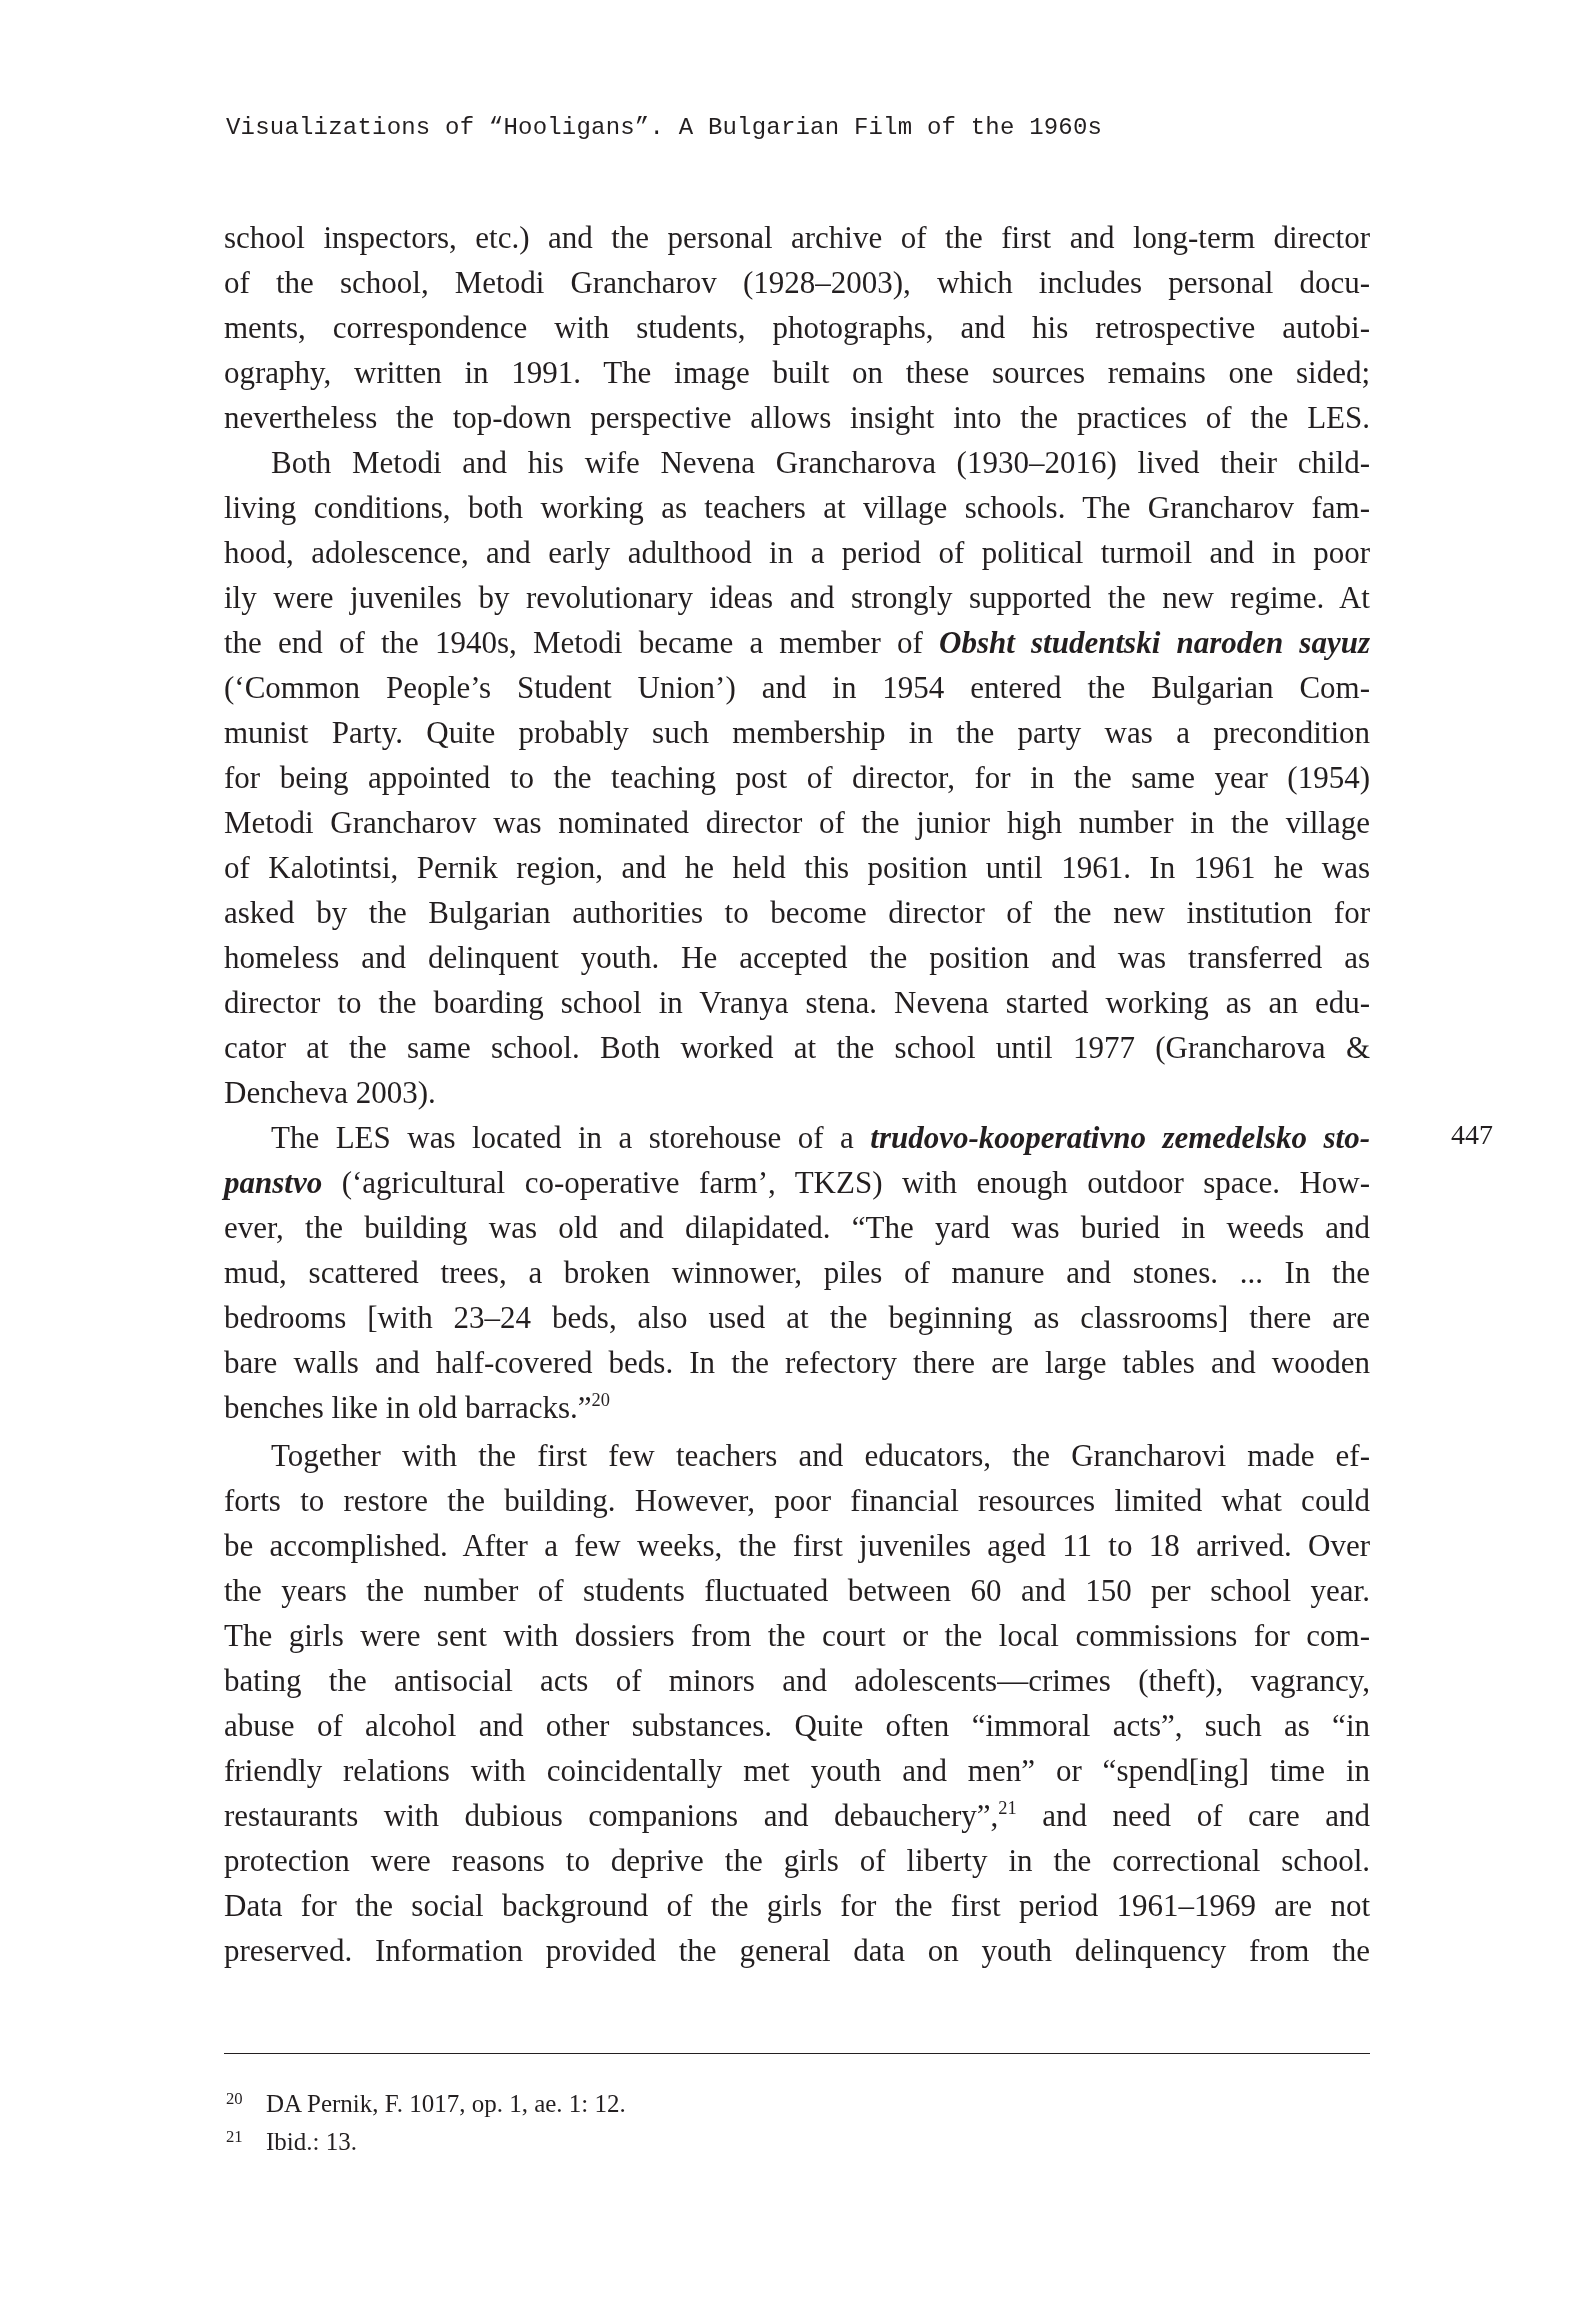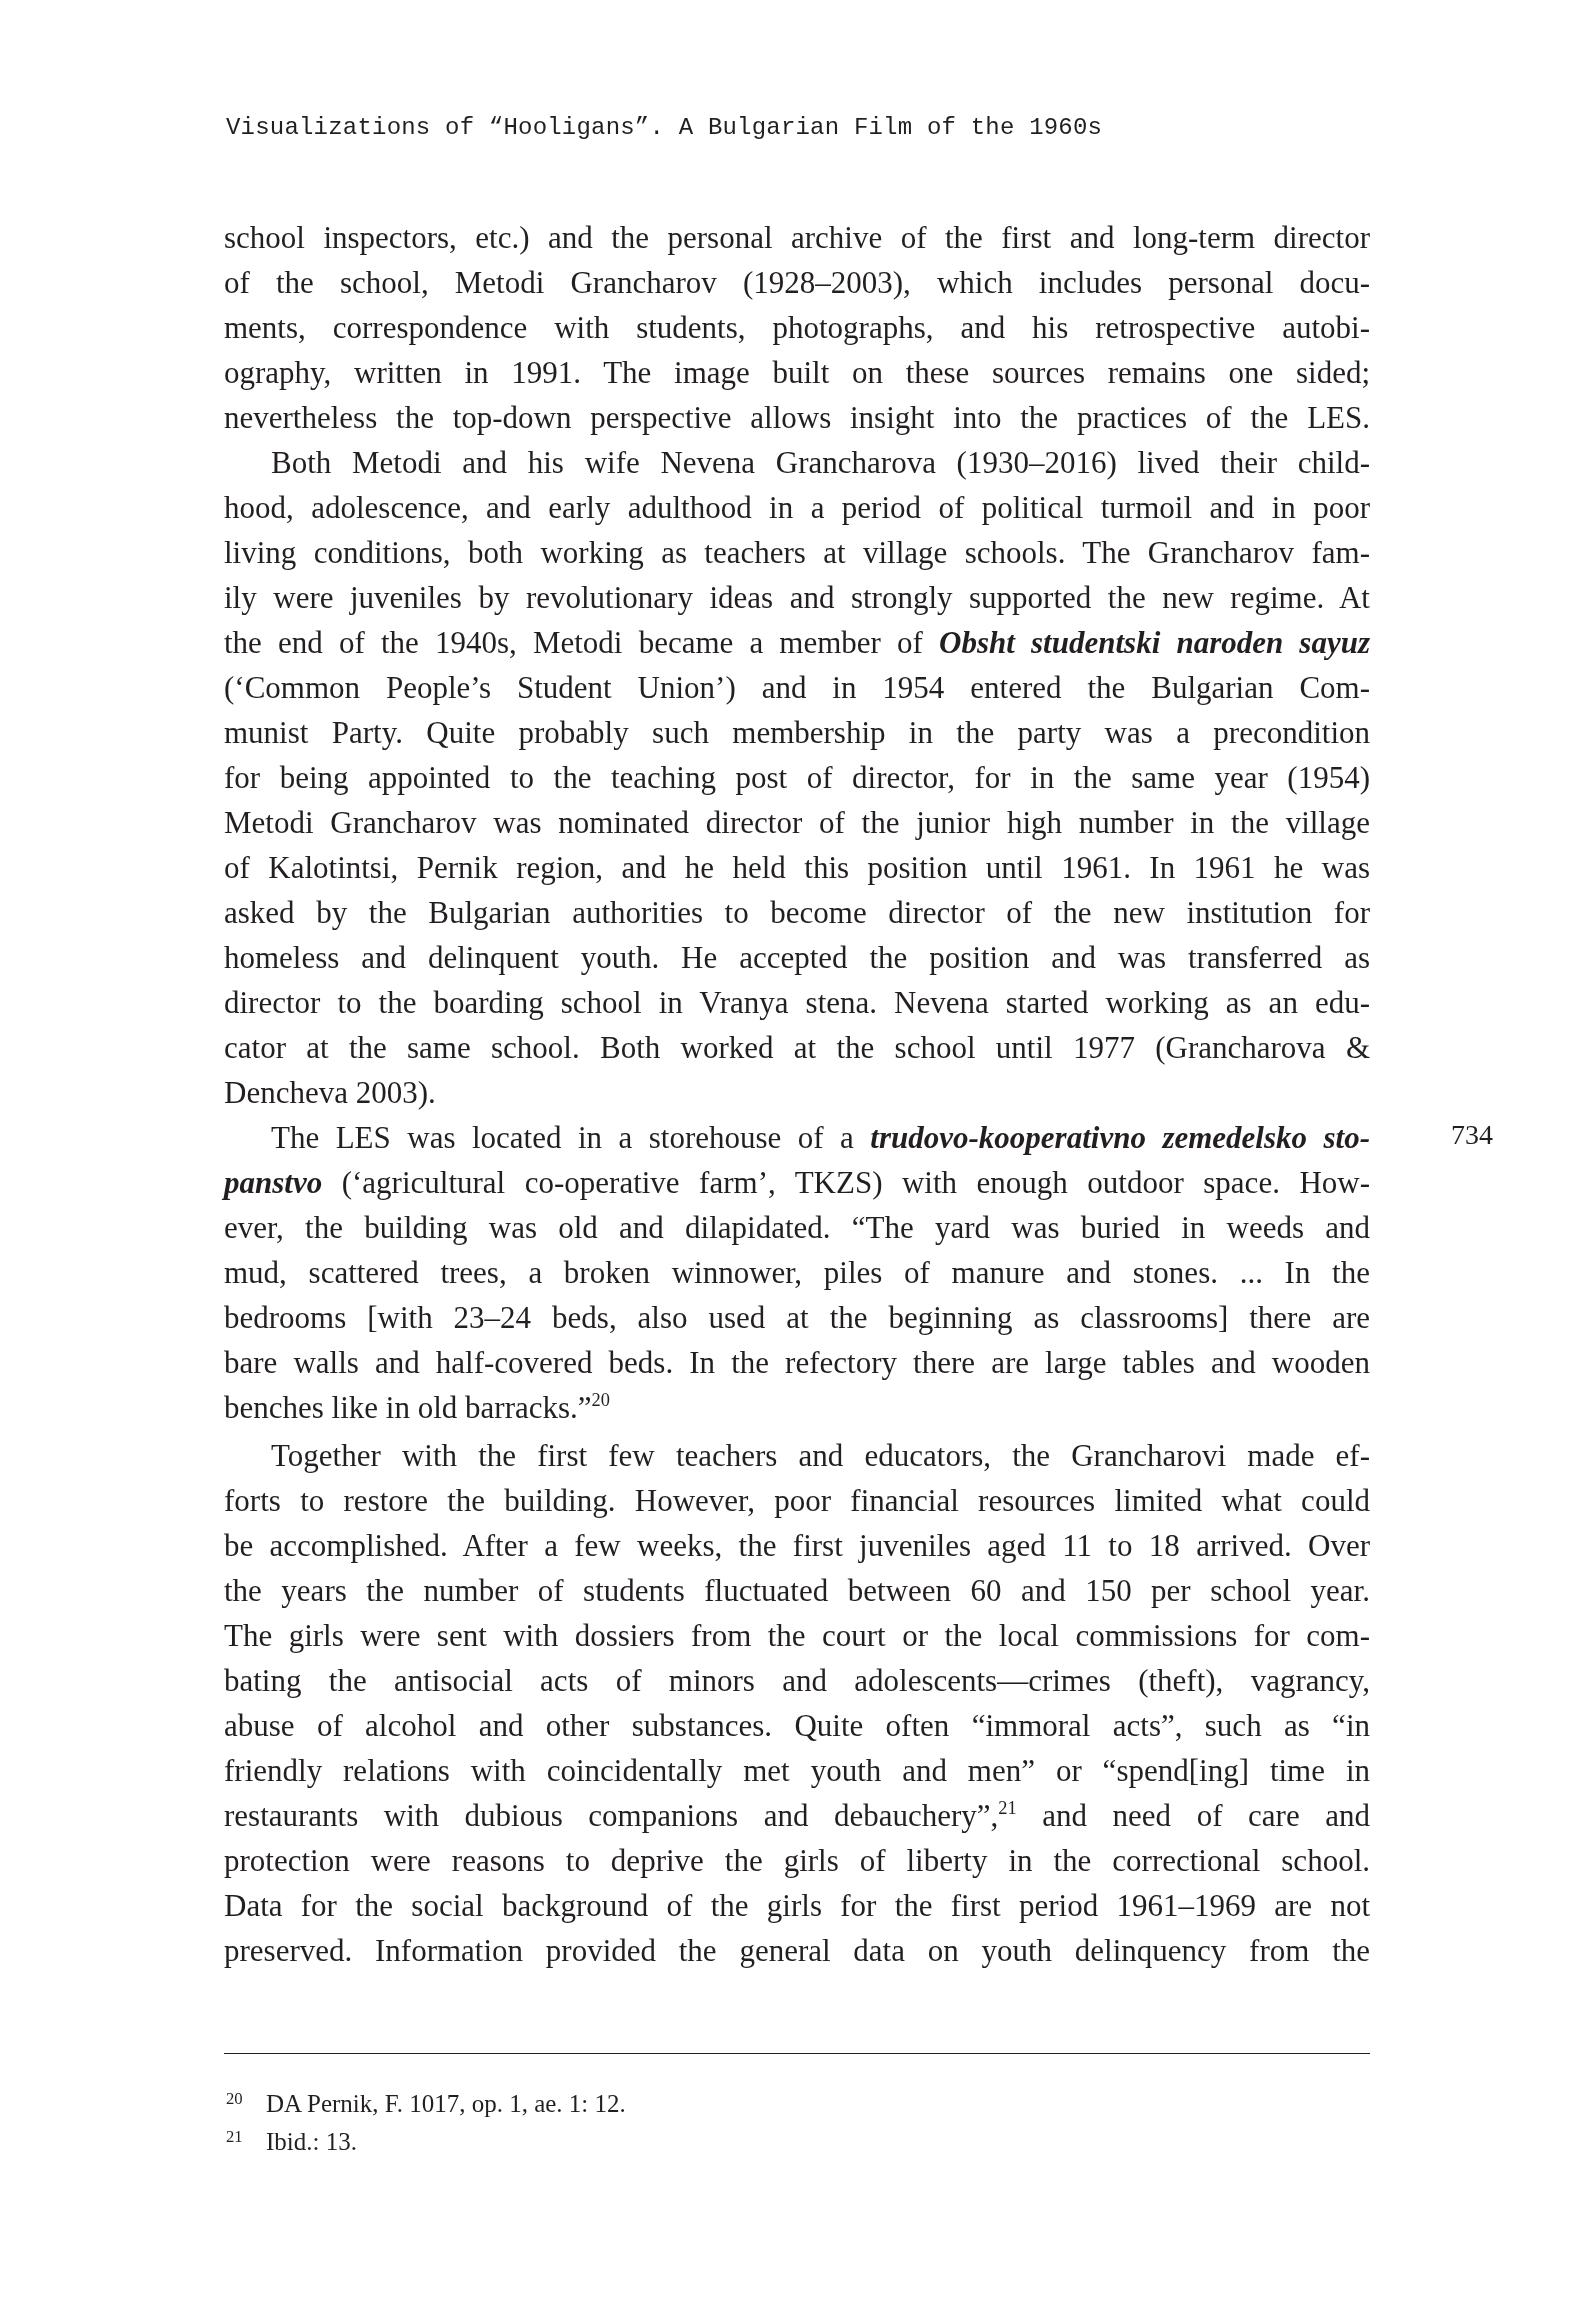--- a/index.html
+++ b/index.html
@@ -29,22 +29,22 @@
   <div>
     <span class="line">school inspectors, etc.) and the personal archive of the first and long-term director</span>
     <span class="line">of the school, Metodi Grancharov (1928–2003), which includes personal docu-</span>
     <span class="line">ments, correspondence with students, photographs, and his retrospective autobi-</span>
     <span class="line">ography, written in 1991. The image built on these sources remains one sided;</span>
     <span class="line">nevertheless the top-down perspective allows insight into the practices of the LES.</span>
   </div>
 
   <div>
     <span class="line indent">Both Metodi and his wife Nevena Grancharova (1930–2016) lived their child-</span>
+    <span class="line">living conditions, both working as teachers at village schools. The Grancharov fam-</span>
     <span class="line">hood, adolescence, and early adulthood in a period of political turmoil and in poor</span>
-    <span class="line">living conditions, both working as teachers at village schools. The Grancharov fam-</span>
     <span class="line">ily were juveniles by revolutionary ideas and strongly supported the new regime. At</span>
     <span class="line"><span>the end of the 1940s, Metodi became a member of </span><span class="ital">Obsht studentski naroden sayuz</span></span>
     <span class="line">(‘Common People’s Student Union’) and in 1954 entered the Bulgarian Com-</span>
     <span class="line">munist Party. Quite probably such membership in the party was a precondition</span>
     <span class="line">for being appointed to the teaching post of director, for in the same year (1954)</span>
     <span class="line">Metodi Grancharov was nominated director of the junior high number in the village</span>
     <span class="line">of Kalotintsi, Pernik region, and he held this position until 1961. In 1961 he was</span>
     <span class="line">asked by the Bulgarian authorities to become director of the new institution for</span>
     <span class="line">homeless and delinquent youth. He accepted the position and was transferred as</span>
     <span class="line">director to the boarding school in Vranya stena. Nevena started working as an edu-</span>
@@ -72,21 +72,21 @@
     <span class="line">bating the antisocial acts of minors and adolescents—crimes (theft), vagrancy,</span>
     <span class="line">abuse of alcohol and other substances. Quite often “immoral acts”, such as “in</span>
     <span class="line">friendly relations with coincidentally met youth and men” or “spend[ing] time in</span>
     <span class="line"><span>restaurants with dubious companions and debauchery”,</span><sup>21</sup><span> and need of care and</span></span>
     <span class="line">protection were reasons to deprive the girls of liberty in the correctional school.</span>
     <span class="line">Data for the social background of the girls for the first period 1961–1969 are not</span>
     <span class="line">preserved. Information provided the general data on youth delinquency from the</span>
   </div>
 </div>
 
-<div class="page-number">734</div>
+<div class="page-number">447</div>
 
 <div class="footnote-rule"></div>
 
 <div class="footnotes">
   <div class="footnote">
     <span class="fn-num">20</span><span>DA Pernik, F. 1017, op. 1, ae. 1: 12.</span>
   </div>
   <div class="footnote">
     <span class="fn-num">21</span><span>Ibid.: 13.</span>
   </div>

